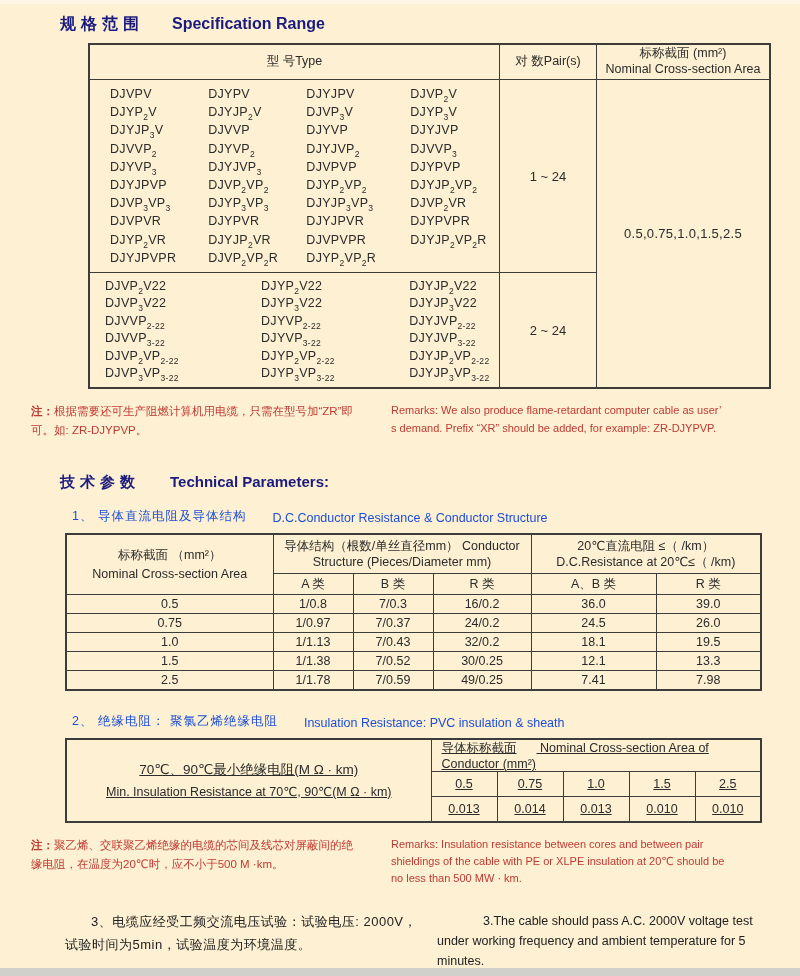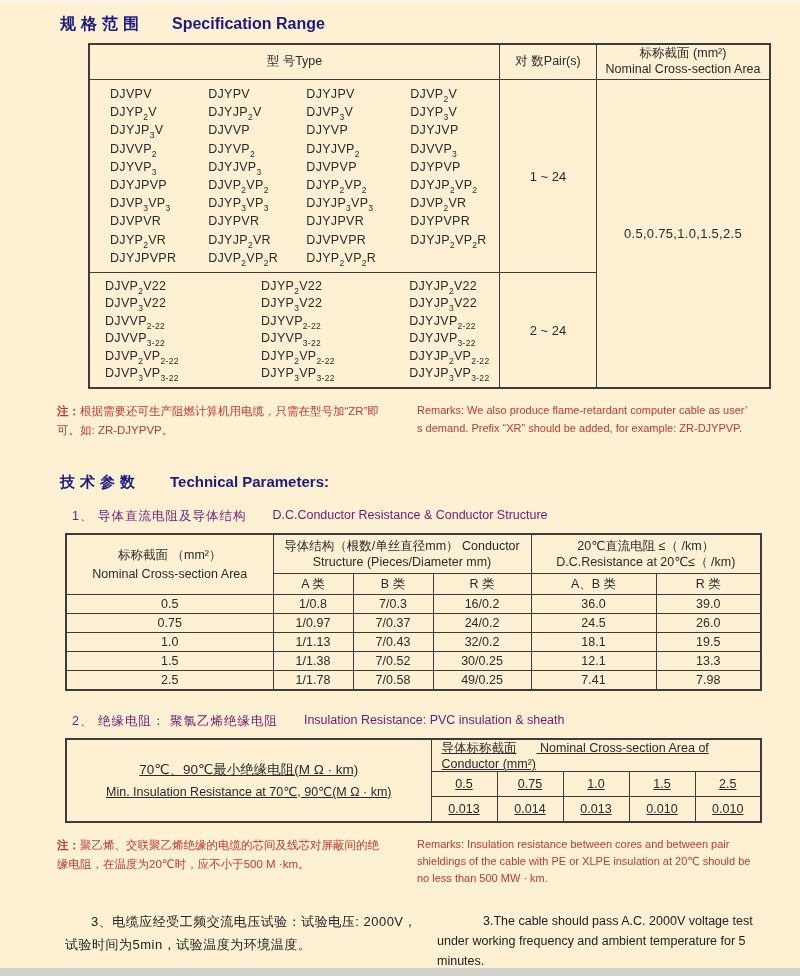--- a/index.html
+++ b/index.html
@@ -10,41 +10,41 @@
     color:#2b2b2b;
   }
   .top-strip{position:absolute;top:0;left:0;right:0;height:4px;background:#fef7e6;}
   .bottom-strip{position:absolute;bottom:0;left:0;right:0;height:8px;background:#d2d0cb;}
 
   
   .sec-title{margin:14px 0 0 60px;color:#1b1b7e;font-weight:bold;font-size:16px;display:flex;align-items:baseline;}
   .sec-title .zh{letter-spacing:5px;margin-right:28px;}
   .tech-title{margin:34px 0 0 60px;color:#1b1b7e;font-weight:bold;font-size:15px;display:flex;align-items:flex-start;}
   .tech-title .zh{letter-spacing:5px;margin-right:30px;}
-  .item-head{margin:16px 0 0 72px;font-size:12.5px;color:#701a75;display:flex;align-items:flex-start;}
+  .item-head{margin:16px 0 0 72px;font-size:12.5px;color:#1d4ed8;display:flex;align-items:flex-end;}
   .item-head .zh{margin-right:26px;letter-spacing:1px;}
 
   
   table{border-collapse:collapse;}
   .spec{margin:8px 0 0 88px;width:677px;border:2px solid #3c3c3c;table-layout:fixed;}
   .spec td{border:1.5px solid #3c3c3c;padding:0;vertical-align:middle;}
   .spec .hdr td{height:34px;text-align:center;font-size:12.5px;line-height:1.25;}
   .c-type{width:409px;}
   .c-pairs{width:96px;}
   .c-cross{width:172px;border-radius:15px;}
   .type-grid4,.type-grid3{display:grid;padding:5px 4px 5px 15px;font-size:12.5px;letter-spacing:.3px;}
   .type-grid4{grid-template-columns:25.5% 25.5% 27% 22%;line-height:18.2px;padding-left:20px;}
   .type-grid3{grid-template-columns:40% 38% 22%;line-height:17.4px;}
   .type-cell{white-space:nowrap;}
   .type-cell sub{font-size:8.5px;line-height:0;}
   .pairs-cell{text-align:center;font-size:13px;}
   .cross-cell{text-align:center;font-size:13px;letter-spacing:.3px;}
 
   
-  .note{margin:13px 0 0 57px;display:flex;color:#c03a32;}
+  .note{margin:13px 0 0 31px;display:flex;color:#c03a32;}
   .note .zh{width:330px;font-size:11.5px;line-height:1.6;margin-right:30px;}
   .note .zh b{font-weight:bold;}
   .note .en{width:335px;font-size:11px;line-height:1.55;}
   .note-black{margin:24px 0 0 65px;display:flex;color:#222;}
   .note-black .zh{width:360px;font-size:13px;line-height:1.75;text-indent:26px;margin-right:12px;letter-spacing:.5px;}
   .note-black .en{width:330px;font-size:12.5px;line-height:1.6;text-indent:46px;}
 
   
   .t1{margin:8px 0 0 65px;width:695px;border:2px solid #3c3c3c;table-layout:fixed;}
   .t1 td{border:1.5px solid #3c3c3c;text-align:center;font-size:12.5px;padding:0;vertical-align:middle;}
@@ -236,21 +236,21 @@
           <td>1.5</td>
           <td>1/1.38</td>
           <td>7/0.52</td>
           <td>30/0.25</td>
           <td>12.1</td>
           <td>13.3</td>
         </tr>
         <tr class="drow">
           <td>2.5</td>
           <td>1/1.78</td>
-          <td>7/0.58</td>
+          <td>7/0.59</td>
           <td>49/0.25</td>
           <td>7.41</td>
           <td>7.98</td>
         </tr>
       </tbody>
   </table>
 
 
   <div class="item-head" style="margin-top:22px;">
     <span class="zh">2、 绝缘电阻： 聚氯乙烯绝缘电阻</span>

